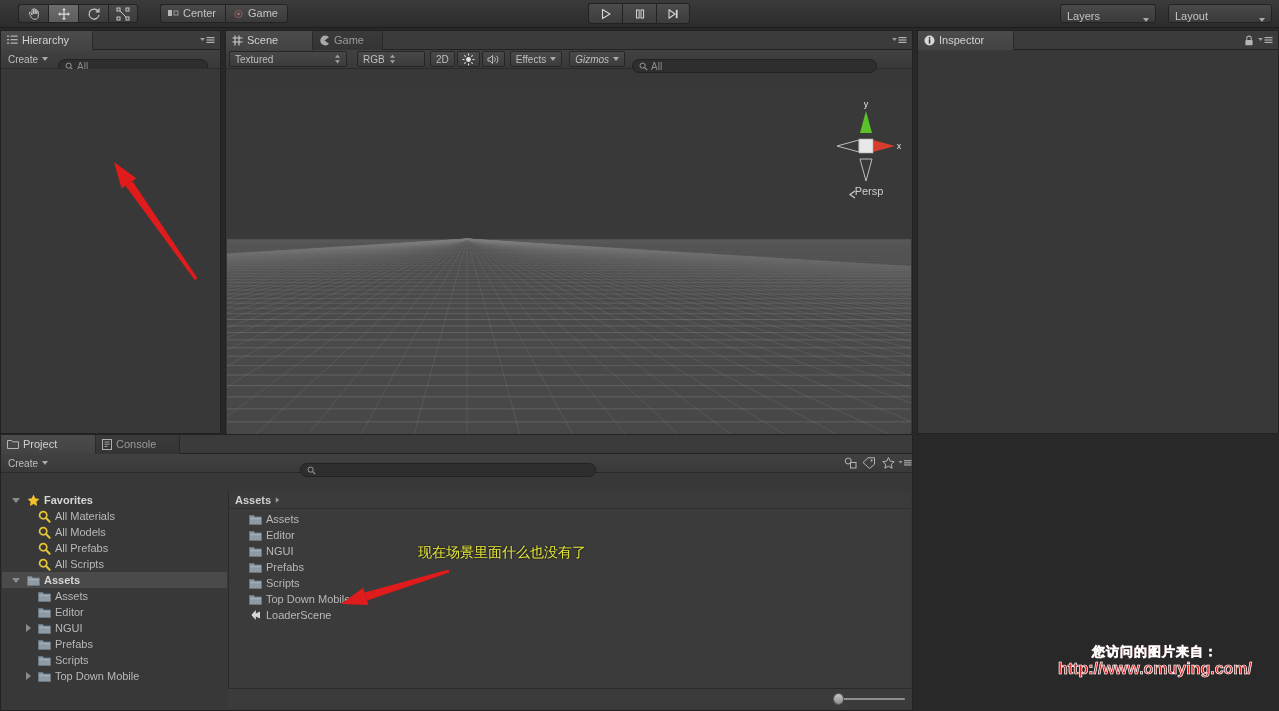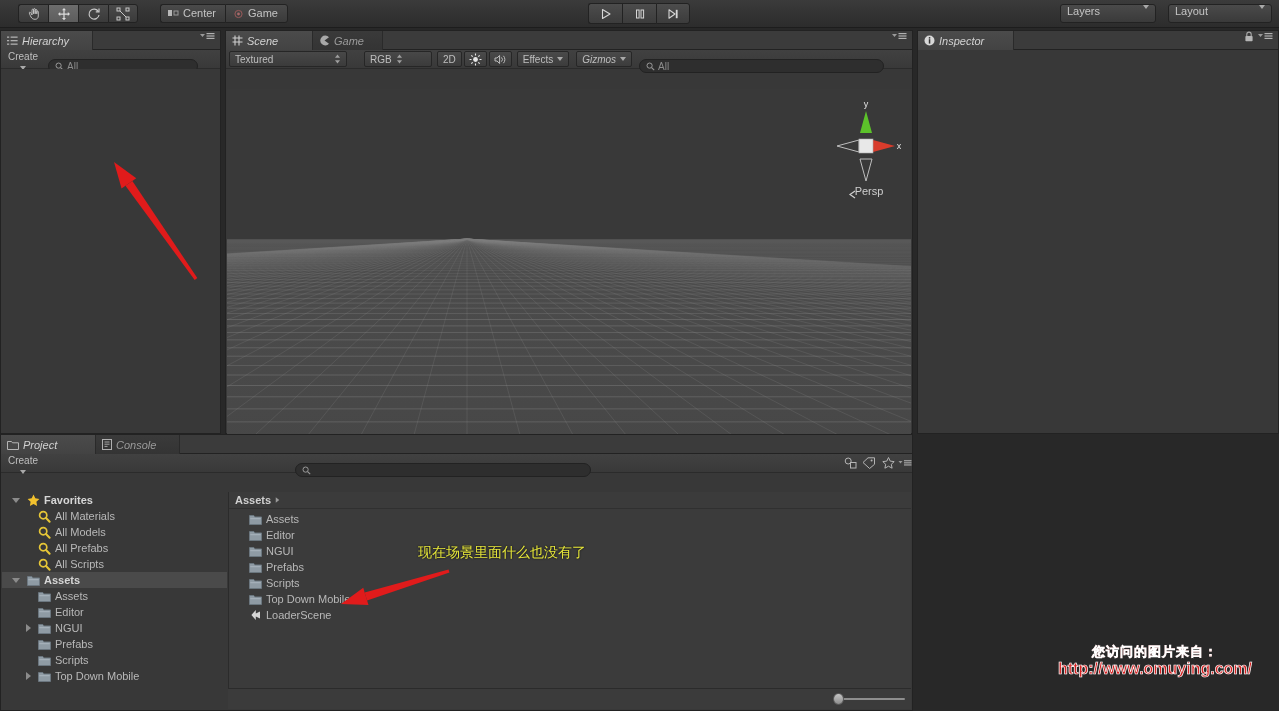--- a/index.html
+++ b/index.html
@@ -50,33 +50,33 @@
     border:1px solid #222; border-right:none;
     display:flex; align-items:center; justify-content:center;
   }
   .pbtn:first-child { border-radius:3px 0 0 3px; }
   .pbtn:last-child { border-right:1px solid #222; border-radius:0 3px 3px 0; }
 
   .dropdown-btn {
     position:absolute; top:4px; height:19px;
     background: linear-gradient(to bottom,#4a4a4a,#3a3a3a);
     border:1px solid #222; border-radius:3px;
-    display:flex; align-items:flex-start; padding:0 6px;
+    display:flex; align-items:flex-end; padding:0 6px;
     color:#c4c4c4; font-size:11px;
   }
   .dropdown-btn .lbl { flex:1; }
   .caret { width:0;height:0;border-left:3px solid transparent;border-right:3px solid transparent;border-top:4px solid #a9a9a9; }
 
   
   .panel { position:absolute; background:#383838; border:1px solid #222; }
   .tabbar {
     position:absolute; left:0; top:0; height:19px; width:100%;
     background:#3b3b3b;
     border-bottom:1px solid #222;
-    display:flex; align-items:flex-start;font-style:italic;
+    display:flex; align-items:center;
   }
   .tab {
     height:19px; padding:0 10px 0 6px;
     display:flex; align-items:center; gap:4px;
     font-size:11px; color:#9a9a9a;
     background: linear-gradient(to bottom,#3a3a3a,#343434);
     border-right:1px solid #2a2a2a;
   }
   .tab.active {
     background: linear-gradient(to bottom,#4b4b4b,#434343);
@@ -90,21 +90,21 @@
     border-bottom:1px solid #2b2b2b;
     display:flex; align-items:center;
   }
   .mini-btn {
     height:16px; margin:0 1px; padding:0 5px;
     background: linear-gradient(to bottom,#4a4a4a,#3c3c3c);
     border:1px solid #262626; border-radius:2px;
     display:flex; align-items:center; gap:4px;
     color:#bfbfbf; font-size:10px; white-space:nowrap;
   }
-  .mini-btn.plain { background:none; border:none;flex-direction:column; }
+  .mini-btn.plain { background:none; border:none; }
   .mini-btn.flat { background:linear-gradient(to bottom,#484848,#3b3b3b); }
 
   .search-box {
     height:14px; border-radius:7px;
     background:#2e2e2e; border:1px solid #222;
     display:flex; align-items:center; padding:0 6px;
     color:#8d8d8d; font-size:10px; gap:3px;margin-top:14px;
   }
 
   
@@ -338,21 +338,21 @@
       <div class="subbar">
         <div class="mini-btn flat" style="width:118px; justify-content:space-between; margin-left:3px;">
           <span>Textured</span>
           <span class="ico">
             <svg width="7" height="10" viewBox="0 0 7 10">
                 <path d="M3.5 0.5l2.5 3.2H1z" fill="#a0a0a0"></path>
                 <path d="M3.5 9.5l2.5-3.2H1z" fill="#a0a0a0"></path>
               </svg>
           </span>
         </div>
-        <div class="mini-btn flat" style="width:68px; margin-left:16px;">
+        <div class="mini-btn flat" style="width:68px; margin-left:9px;">
           <span>RGB</span>
           <span class="ico">
             <svg width="7" height="10" viewBox="0 0 7 10">
                 <path d="M3.5 0.5l2.5 3.2H1z" fill="#a0a0a0"></path>
                 <path d="M3.5 9.5l2.5-3.2H1z" fill="#a0a0a0"></path>
               </svg>
           </span>
         </div>
         <div class="mini-btn" style="margin-left:4px;">
           <span>2D</span>

